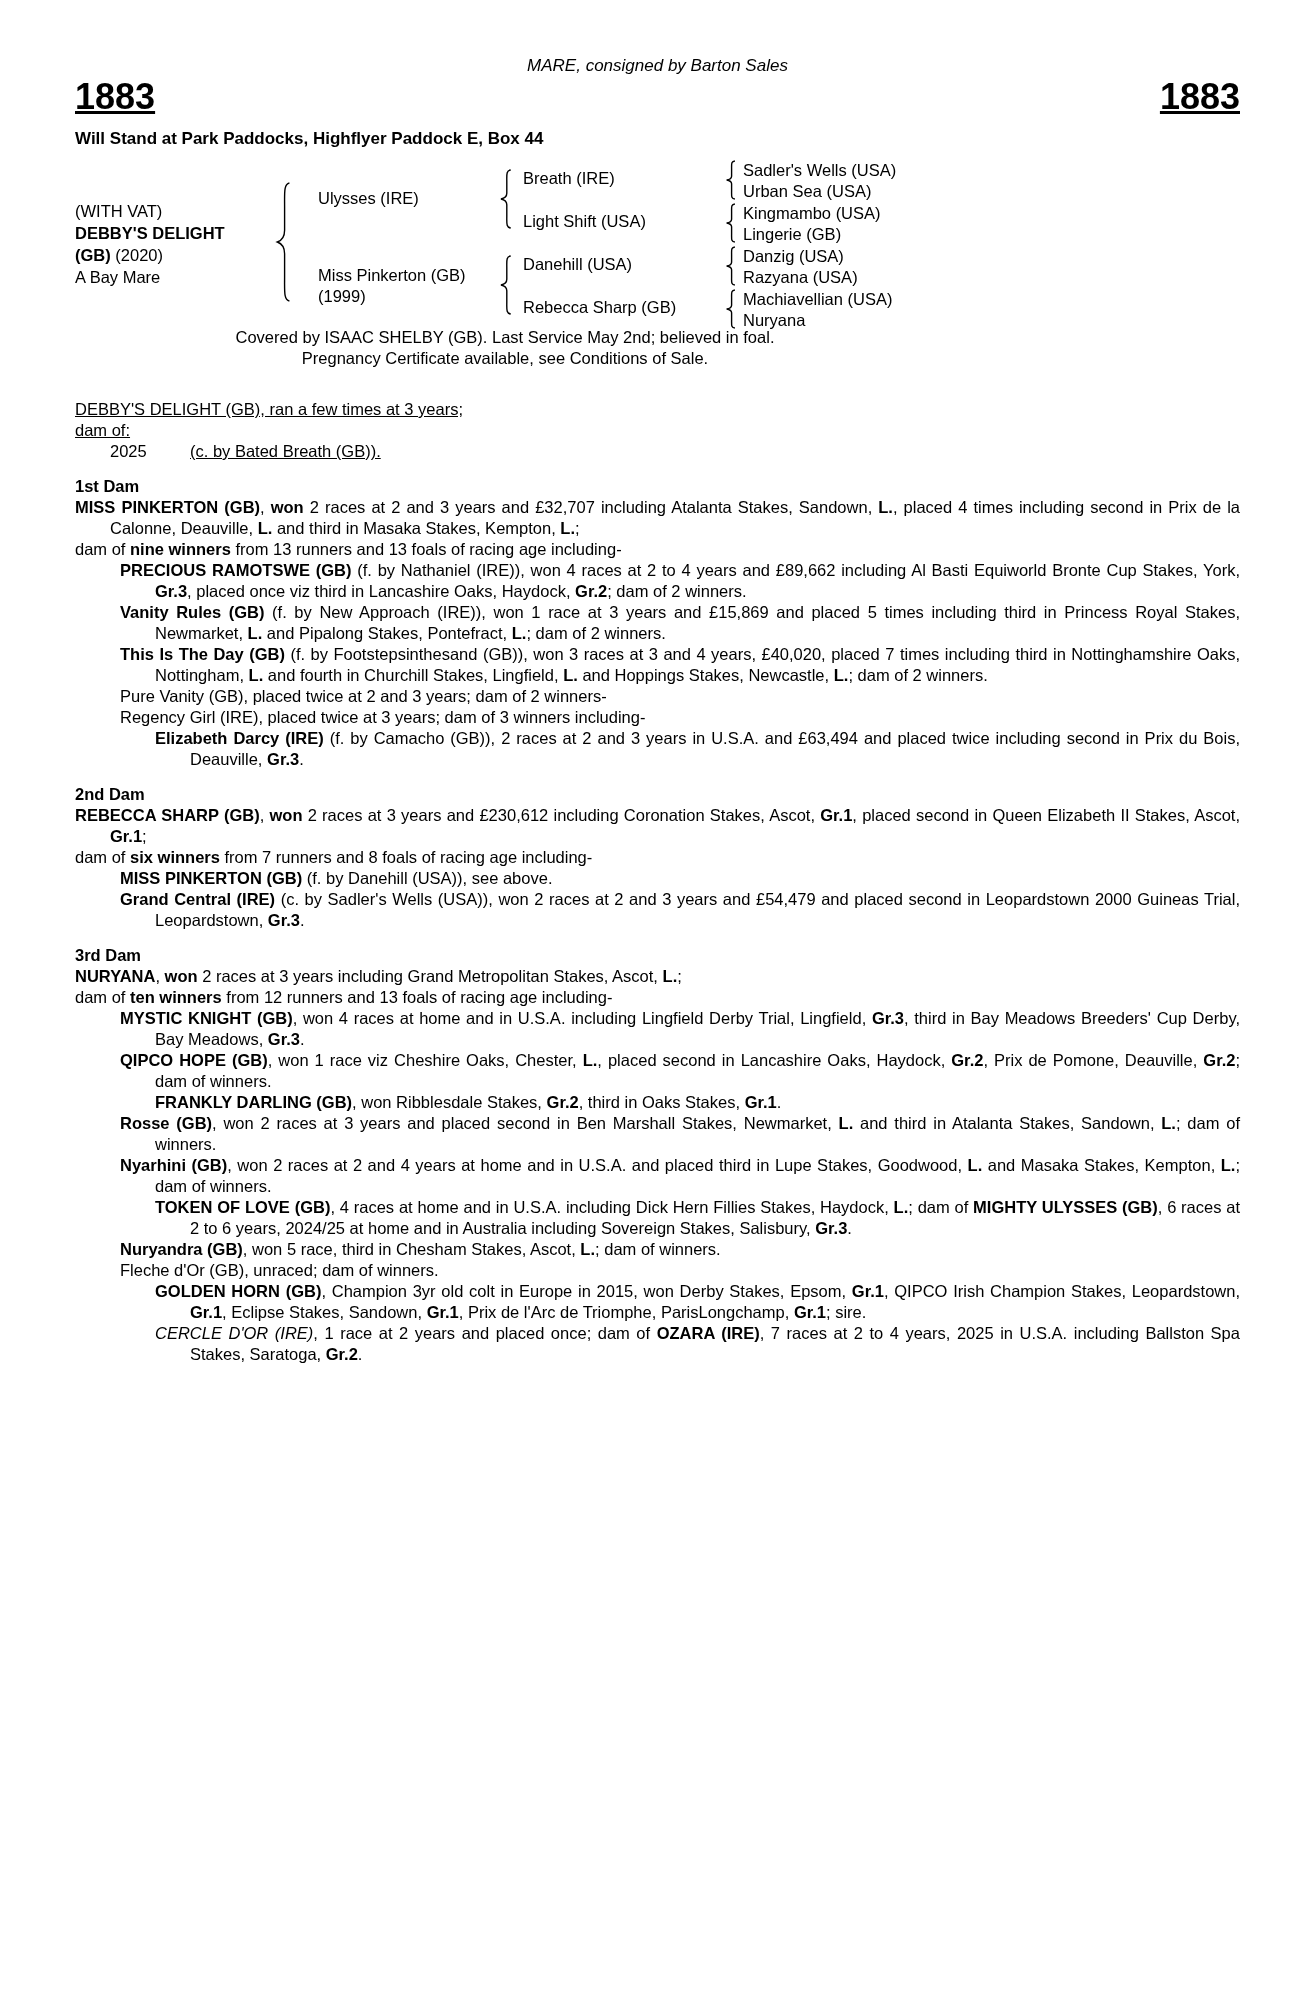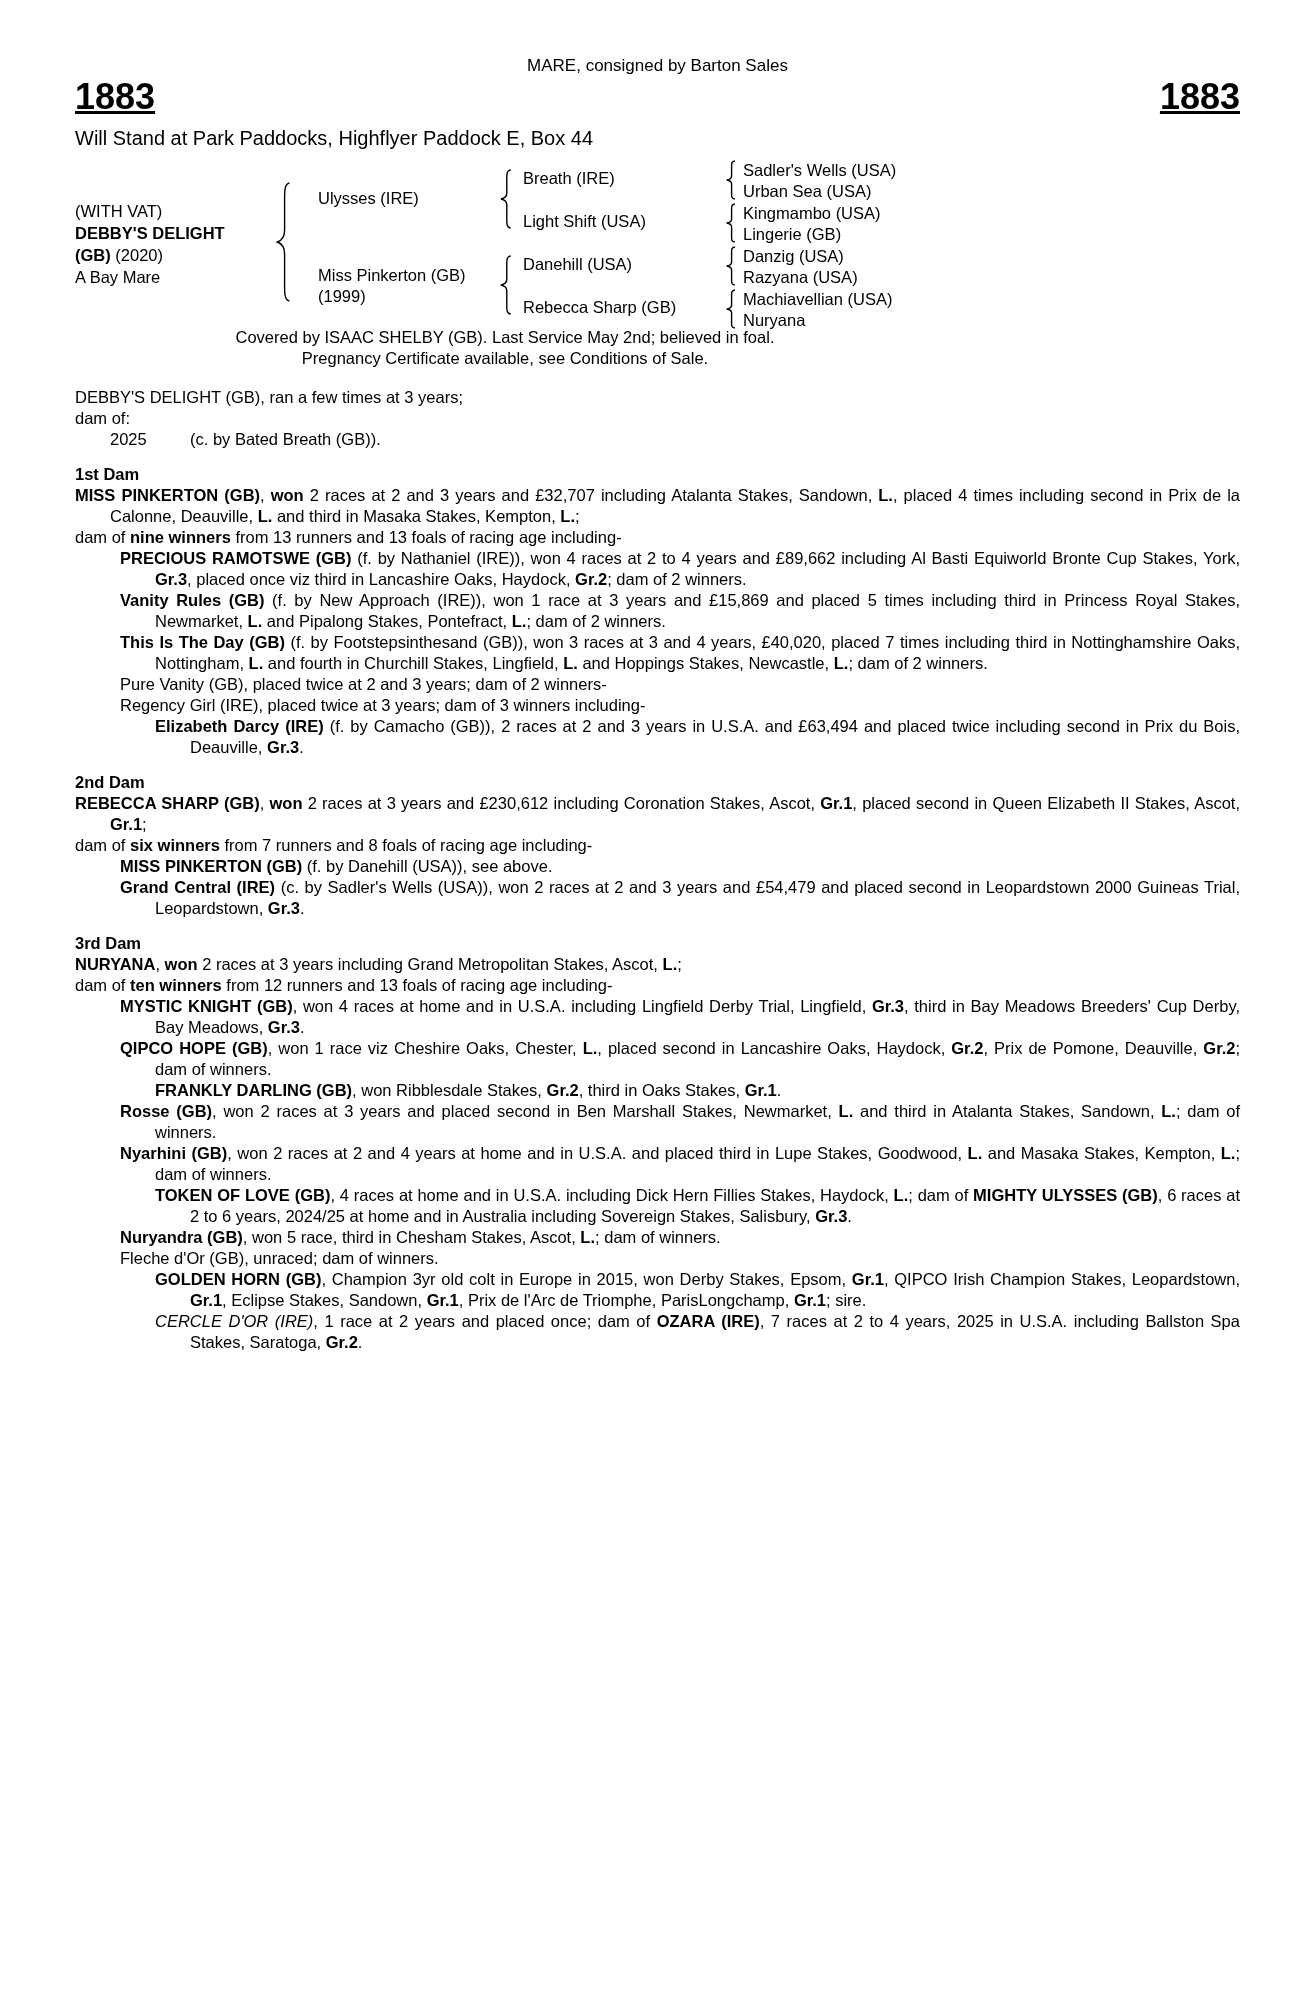--- a/index.html
+++ b/index.html
@@ -4,37 +4,37 @@
 <style>
   html,body { margin:0; padding:0; background:#ffffff; }
   body {
     width:1315px; min-height:2000px;
     color:#000;
     font-family:"Liberation Sans", sans-serif;
     font-size:16.5px; line-height:21px;
   }
   .page { padding:55px 75px 40px 75px; }
 
-  .consignor { text-align:center; font-size:17px; }
+  .consignor { text-align:center; font-style:italic; font-size:17px; }
   .lots { display:flex; justify-content:space-between; font-weight:bold; font-size:36px; line-height:38px; margin-top:2px;text-decoration:underline; }
-  .stand { font-weight:normal; font-size:20px; margin-top:12px; }
+  .stand { font-weight:bold; font-size:17px; margin-top:12px; }
 
   .pedigree { position:relative; height:172px; margin-top:6px; }
   .ped-abs { position:absolute; white-space:nowrap; }
   .name { font-weight:bold; }
   .brace { position:absolute; overflow:visible; }
 
   p { margin:0; text-align:justify; }
   .flat0 { }
   .hang0 { padding-left:35px;  text-indent:-35px; }
   .hang1 { padding-left:80px;  text-indent:-35px; }
   .hang2 { padding-left:115px; text-indent:-35px; }
 
   .covered { width:860px; text-align:center; }
-  .produce { margin-top:18px; }
+  .produce { margin-top:30px;text-decoration:underline; }
   .produce-line .year { display:inline-block; width:80px; margin-left:35px; }
 
   .sec-head { font-weight:bold; margin-top:14px; text-align:left; }
 
   .b { font-weight:bold; }
   .i { font-style:italic; }
 </style>
 </head>
 <body>
 

